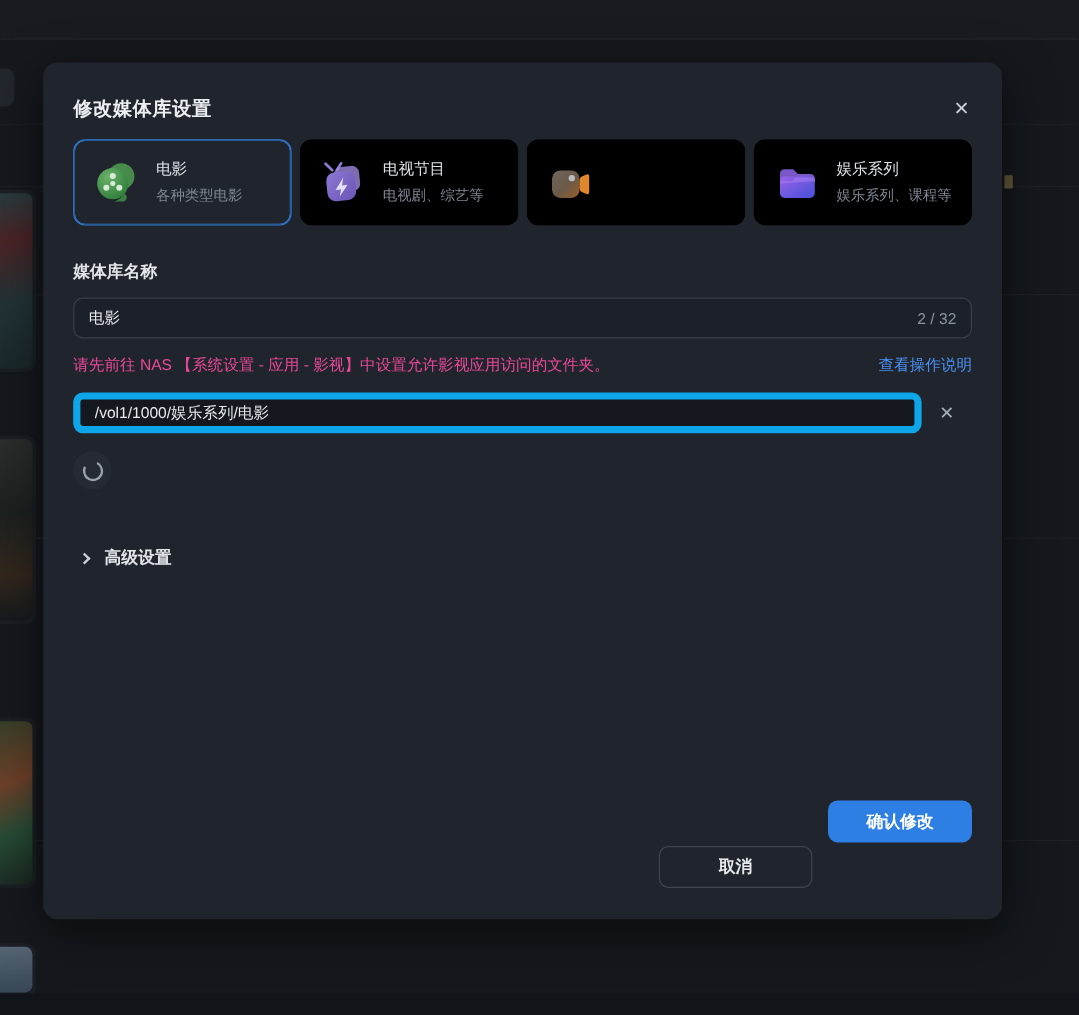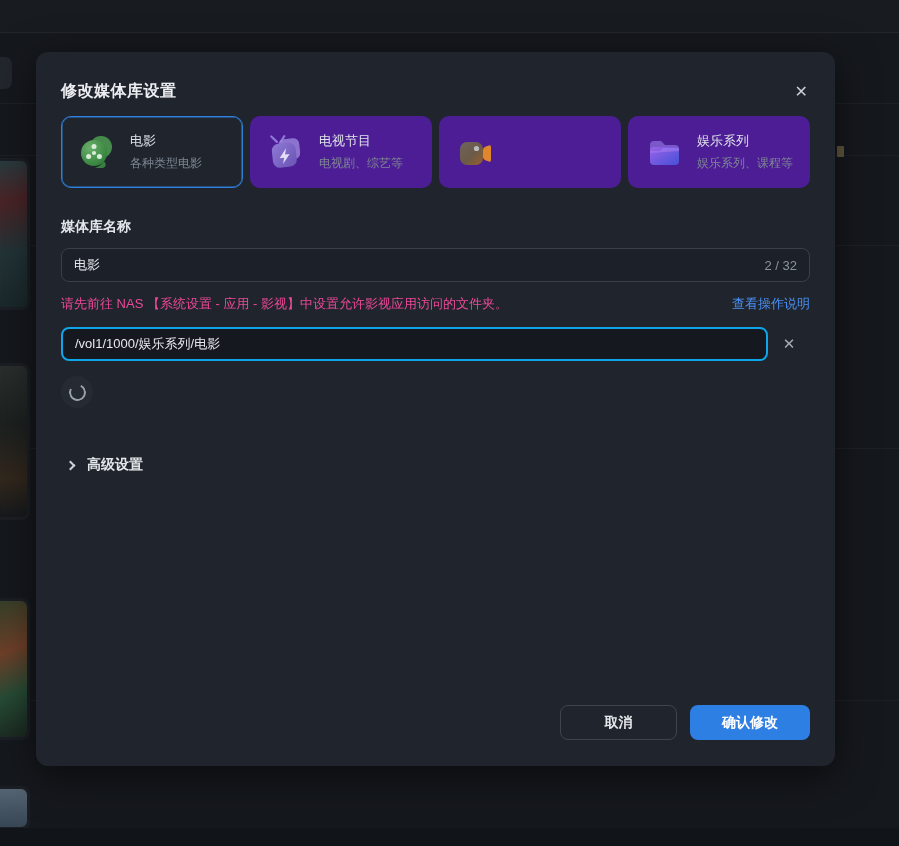--- a/index.html
+++ b/index.html
@@ -31,21 +31,21 @@
   .modal-header { display:flex; justify-content:space-between; align-items:flex-end; height:24px; }
   .modal-title { font-size:16px; font-weight:bold; color:#eceef2; letter-spacing:.5px; }
   .close-btn { font-size:16px; color:#c9ced6; cursor:pointer; line-height:20px; padding:0 2px; background:none; border:none; }
 
   .section-label { font-size:14px; font-weight:bold; color:#e3e6ea; }
   .lbl-content-type { margin-top:22px; }
 
   
   .cards { display:flex; gap:7px; margin-top:14px; }
   .type-card {
-    flex:1; height:72px; background:#4c1d95; border-radius:10px;
+    flex:1; height:72px; background:#000000; border-radius:10px;
     border:1px solid transparent;
     display:flex; align-items:center; padding-left:15px; gap:13px; cursor:pointer;
   }
   .type-card.selected { background:#20252d; border:1px solid #2e7fd9; box-shadow:0 0 0 .5px #2e7fd9 inset; }
   .type-card .texts { display:flex; flex-direction:column; gap:5px; }
   .type-card .t-title { font-size:13px; color:#dfe3e8; }
   .type-card .t-sub { font-size:12px; color:#7e8794; }
   .type-icon { width:40px; height:40px; flex:0 0 40px; }
 
   
@@ -60,21 +60,21 @@
   }
   .char-counter { font-size:13px; color:#8b93a0; margin-left:10px; }
 
   
   .lbl-folder { margin-top:33px; }
   .hint-row { margin-top:13px; display:flex; justify-content:space-between; align-items:center; height:18px; }
   .hint-text { font-size:13px; color:#ec4899; }
   .help-link { font-size:13px; color:#4a90f2; text-decoration:none; cursor:pointer; }
   .folder-row { margin-top:14px; display:flex; align-items:center; }
   .folder-input-wrap {
-    flex:1; height:34px; background:#15181e; border:2px solid #0ea5e9;
+    flex:1; height:34px; background:#15181e; border:6px solid #0ea5e9;
     border-radius:8px; display:flex; align-items:center; padding:0 12px;
   }
   .folder-input-wrap input {
     flex:1; background:transparent; border:none; outline:none;
     color:#e8eaee; font-size:13px; font-family:inherit;
   }
   .clear-btn { width:42px; text-align:center; font-size:15px; color:#a6adb7; background:none; border:none; cursor:pointer; }
 
   .spinner-btn {
     margin-top:15px; width:32px; height:32px; border-radius:50%;
@@ -86,21 +86,21 @@
     transform:rotate(-18deg);
   }
 
   
   .advanced-row { margin-top:47px; display:flex; align-items:center; gap:13px; cursor:pointer; height:20px; }
   .chev { width:7px; height:7px; border-top:2px solid #ccd1d8; border-right:2px solid #ccd1d8; transform:rotate(45deg); margin-left:6px; }
 
   
   .footer { position:absolute; right:25px; bottom:26px; display:flex; gap:13px; }
   .btn { height:35px; border-radius:8px; font-size:14px; font-weight:bold; font-family:inherit; cursor:pointer; }
-  .btn-cancel { width:117px; background:transparent; border:1px solid #3e4550; color:#e6e9ec; }
+  .btn-cancel { width:128px; background:transparent; border:1px solid #3e4550; color:#e6e9ec;margin-top:38px; }
   .btn-confirm { width:120px; background:#2e7fe4; border:none; color:#ffffff; }
 </style>
 </head>
 <body>
 
 <div class="bg-layer">
   <div class="bg-topbar"></div>
   <div class="bg-line" style="top:103px"></div>
   <div class="bg-line" style="top:155px"></div>
   <div class="bg-line" style="top:245px"></div>

